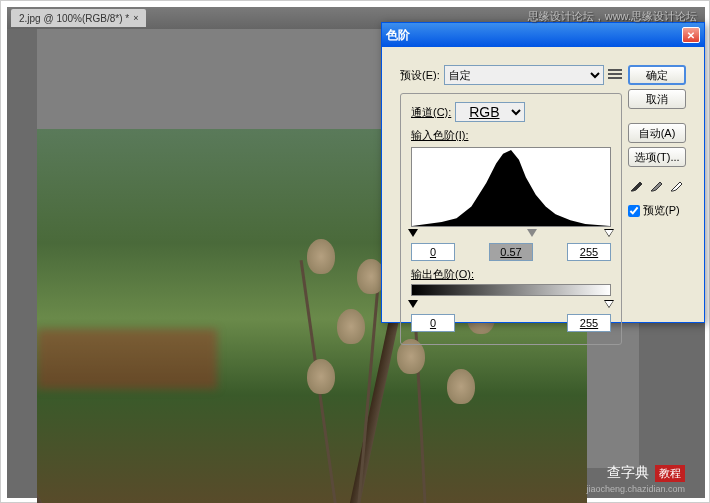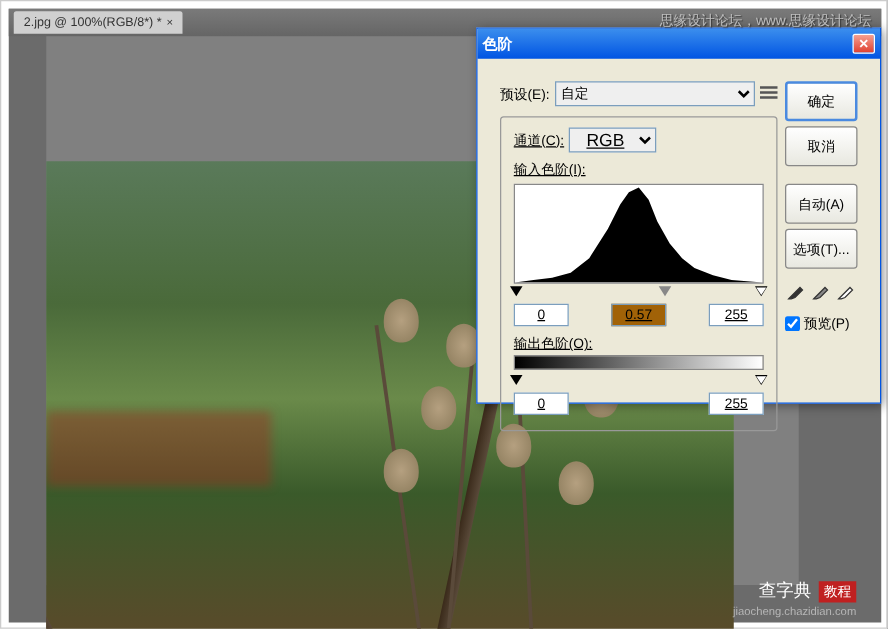--- a/index.html
+++ b/index.html
@@ -45,25 +45,25 @@
 .slider-track { position: relative; height: 10px; margin-bottom: 4px; }
 .slider-track.gradient-out { background: linear-gradient(90deg, #000, #fff); height: 12px; border: 1px solid #888; }
 .tri { position: absolute; top: 0; width: 0; height: 0; border-left: 5px solid transparent; border-right: 5px solid transparent; }
 .tri.black { border-top: 8px solid #000; }
 .tri.gray { border-top: 8px solid #888; }
 .tri.white { border-top: 8px solid #000; }
 .tri.white::after { content: ""; position: absolute; top: -7px; left: -4px; border-left: 4px solid transparent; border-right: 4px solid transparent; border-top: 6px solid #fff; }
 
 .input-row { display: flex; justify-content: space-between; gap: 6px; }
 .input-row input { width: 44px; height: 18px; font-size: 11px; text-align: center; border: 1px solid #7b9ebd; }
-.input-row input.mid { background: #a16207; }
+.input-row input.mid { background: #a3a3a3; }
 
 .section-label { font-size: 11px; margin: 6px 0 2px; }
 
-.btn { height: 32px; background: linear-gradient(#fff, #e8e8e0); border: 1px solid #888; border-radius: 3px; font-size: 11px; cursor: pointer; display: flex; align-items: center; justify-content: center; }
+.btn { height: 20px; background: linear-gradient(#fff, #e8e8e0); border: 1px solid #888; border-radius: 3px; font-size: 11px; cursor: pointer; display: flex; align-items: center; justify-content: center; }
 .btn.default { border: 2px solid #4a8ae0; }
 
 .eyedroppers { display: flex; gap: 2px; margin: 6px 0; justify-content: space-around; }
 .eyedrop { width: 16px; height: 16px; position: relative; }
 .eyedrop svg { width: 16px; height: 16px; }
 
 .preview-check { display: flex; align-items: center; gap: 3px; font-size: 11px; }
 .preview-check input { width: 12px; height: 12px; }
 
 .watermark1 { position: absolute; top: 8px; right: 12px; color: rgba(200,200,200,0.9); font-size: 11px; z-index: 100; text-shadow: 1px 1px 1px #333; }

